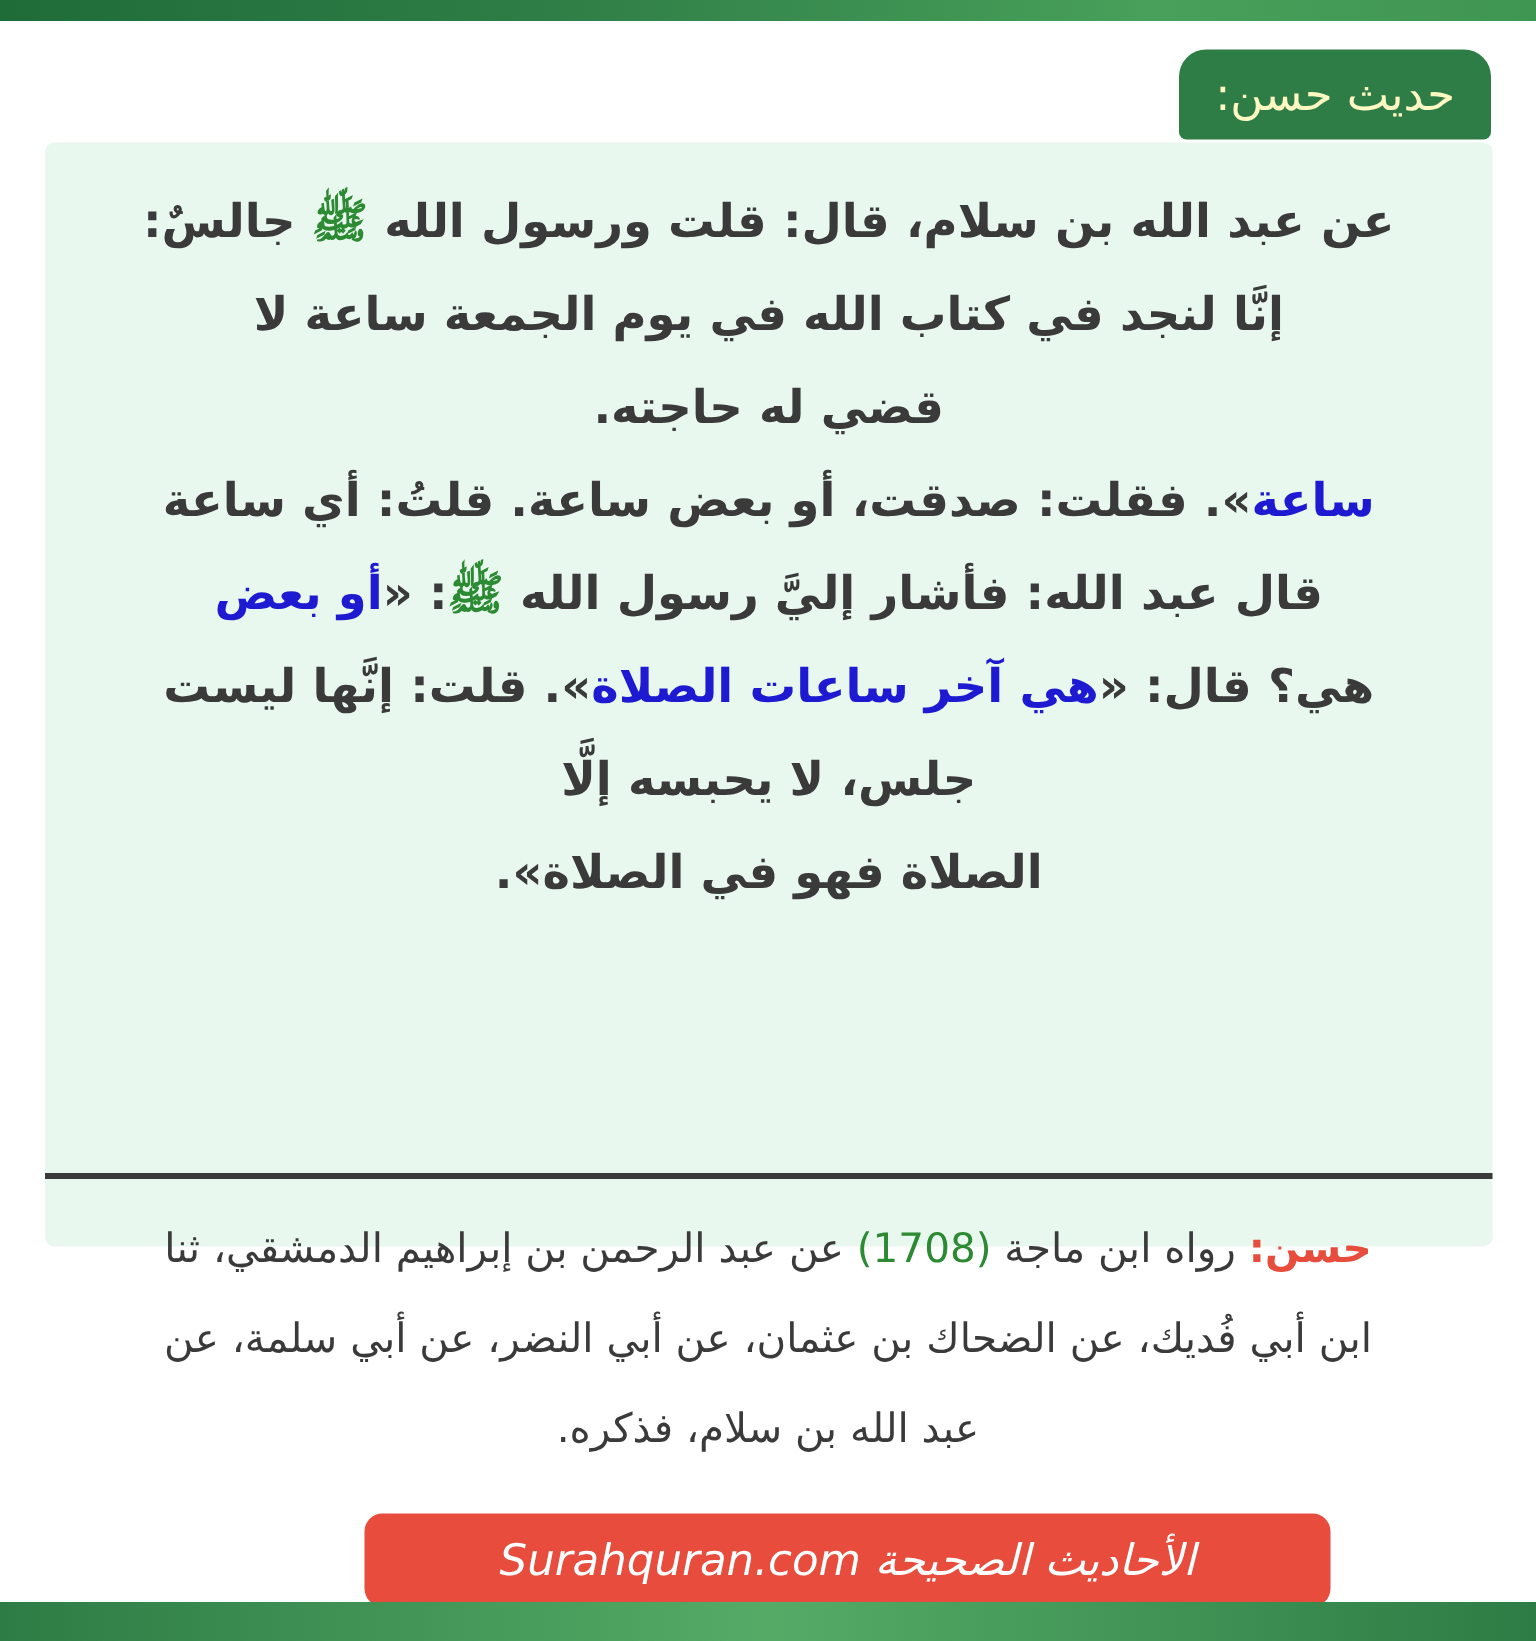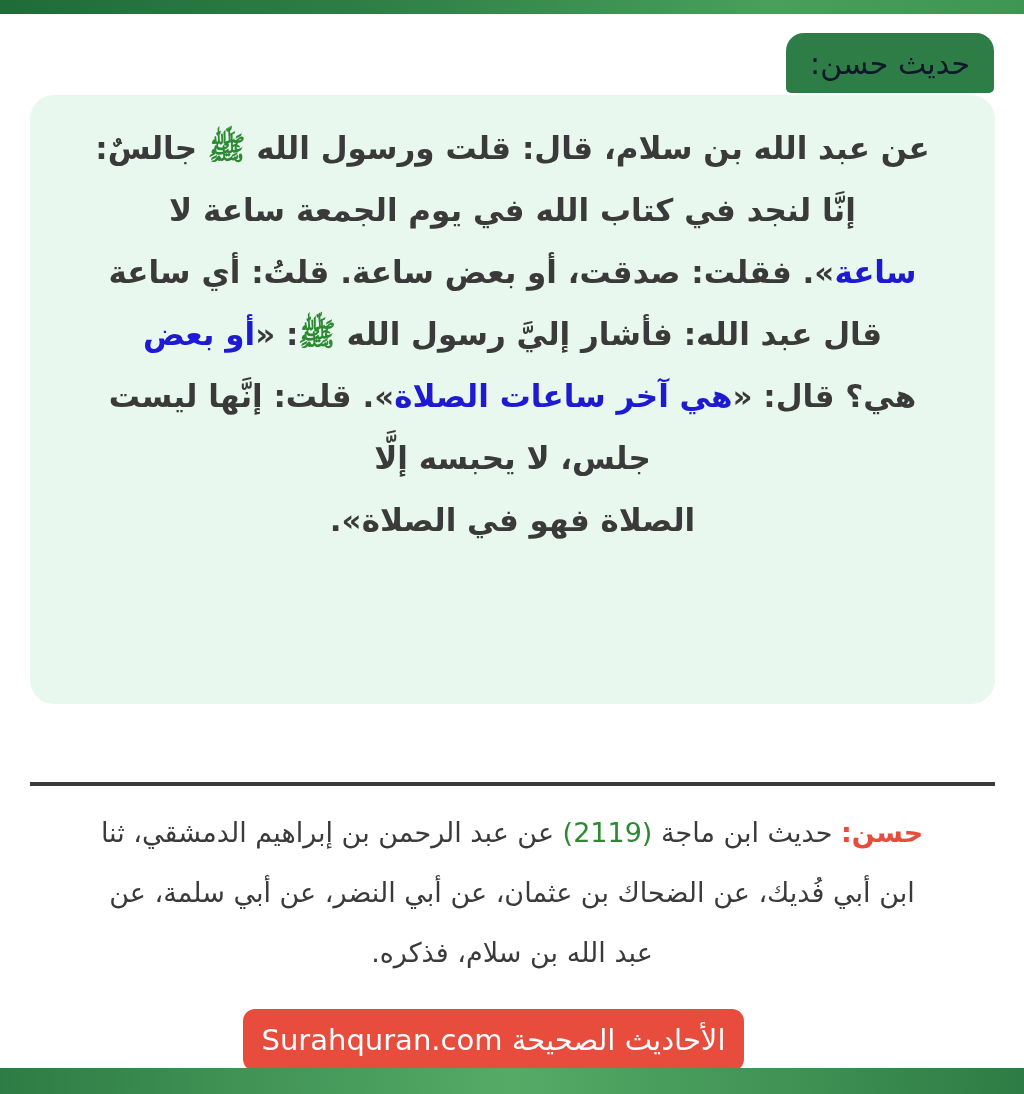--- a/index.html
+++ b/index.html
@@ -14,30 +14,30 @@
   .top-bar {
     position: absolute; top: 0; left: 0; width: 1024px; height: 14px;
     background: linear-gradient(90deg, #1f6c38 0%, #2e7d46 35%, #48a05a 75%, #3f9552 100%);
   }
 
   .grade-badge {
     position: absolute; top: 33px; right: 30px;
     min-width: 195px; height: 60px; box-sizing: border-box;
     background: var(--badge-green, #2e7d46);
     border-radius: 18px 18px 5px 5px;
-    color: #0f172a; font-size: 30px;
+    color: #fef9c3; font-size: 30px;
     display: flex; align-items: center; justify-content: center;
     direction: rtl; padding: 0 24px;
   }
 
   .hadith-box {
-    position: absolute; top: 95px; left: 30px; width: 965px; height: 609px;
+    position: absolute; top: 95px; left: 30px; width: 965px; height: 736px;
     box-sizing: border-box;
     background: var(--box-bg, #e9f8ef);
-    border-radius: 24px;
+    border-radius: 6px;
     padding: 22px 28px;
   }
   .hadith-text {
     direction: rtl; text-align: center;
     color: var(--text-dark, #3a3a3a);
     font-weight: bold; font-size: 31px;
   }
   .hadith-text .text-line { line-height: 62px; height: 62px; white-space: nowrap; }
 
   .seg-blue  { color: var(--accent-blue, #1d1ad1); }
@@ -51,27 +51,27 @@
 
   .attribution-text {
     position: absolute; top: 803px; left: 30px; width: 964px;
     direction: rtl; text-align: center;
     color: var(--text-dark, #3a3a3a);
     font-size: 27px; font-weight: normal;
   }
   .attribution-text .text-line { line-height: 60px; height: 60px; white-space: nowrap; }
 
   .site-button {
-    position: absolute; top: 1009px; left: 243px; width: 501px; height: 62px;
+    position: absolute; top: 1009px; left: 243px; width: 644px; height: 62px;
     background: var(--button-red, #e74c3c);
     border: none; border-radius: 12px;
     color: #ffffff; font-size: 29px;
     font-family: "DejaVu Sans", sans-serif;
     display: flex; align-items: center; justify-content: center;
-    direction: rtl; cursor: pointer;
+    direction: rtl; cursor: pointer; font-style: italic;
   }
 
   .footer-bar {
     position: absolute; bottom: 0; left: 0; width: 1024px; height: 26px;
     background: linear-gradient(90deg, #2d7c45 0%, #55ab66 50%, #2d7c45 100%);
     z-index: 5;
   }
 </style>
 </head>
 <body>
@@ -79,32 +79,33 @@
 <div class="page">
 
   <div class="top-bar"></div>
 
   <div class="grade-badge">حديث حسن:</div>
 
   <div class="hadith-box">
     <div class="hadith-text">
         <div class="text-line"><span>عن عبد الله بن سلام، قال: قلت ورسول الله </span><span class="seg-green">ﷺ</span><span> جالسٌ:</span></div>
         <div class="text-line"><span>إنَّا لنجد في كتاب الله في يوم الجمعة ساعة لا</span></div>
+        <div class="text-line"><span>قضي له حاجته.</span></div>
         <div class="text-line"><span class="seg-blue">ساعة</span><span>». فقلت: صدقت، أو بعض ساعة. قلتُ: أي ساعة</span></div>
         <div class="text-line"><span>قال عبد الله: فأشار إليَّ رسول الله </span><span class="seg-green">ﷺ</span><span>: «</span><span class="seg-blue">أو بعض</span></div>
         <div class="text-line"><span>هي؟ قال: «</span><span class="seg-blue">هي آخر ساعات الصلاة</span><span>». قلت: إنَّها ليست</span></div>
         <div class="text-line"><span>جلس، لا يحبسه إلَّا</span></div>
         <div class="text-line"><span>الصلاة فهو في الصلاة».</span></div>
       </div>
   </div>
 
   <div class="separator-line"></div>
 
   <div class="attribution-text">
-      <div class="text-line"><span class="seg-red">حسن:</span><span> حديث ابن ماجة </span><span class="seg-green">(2119)</span><span> عن عبد الرحمن بن إبراهيم الدمشقي، ثنا</span></div>
+      <div class="text-line"><span class="seg-red">حسن:</span><span> رواه ابن ماجة </span><span class="seg-green">(1708)</span><span> عن عبد الرحمن بن إبراهيم الدمشقي، ثنا</span></div>
       <div class="text-line"><span>ابن أبي فُديك، عن الضحاك بن عثمان، عن أبي النضر، عن أبي سلمة، عن</span></div>
       <div class="text-line"><span>عبد الله بن سلام، فذكره.</span></div>
     </div>
 
   <button class="site-button">الأحاديث الصحيحة Surahquran.com</button>
 
   <div class="footer-bar"></div>
 
 </div>
 

